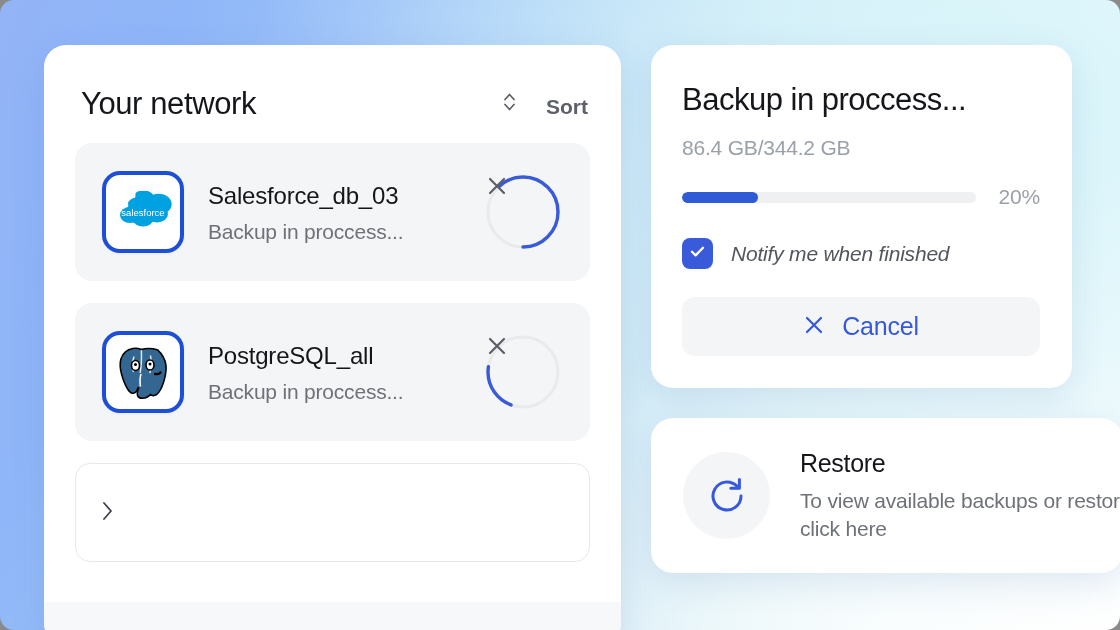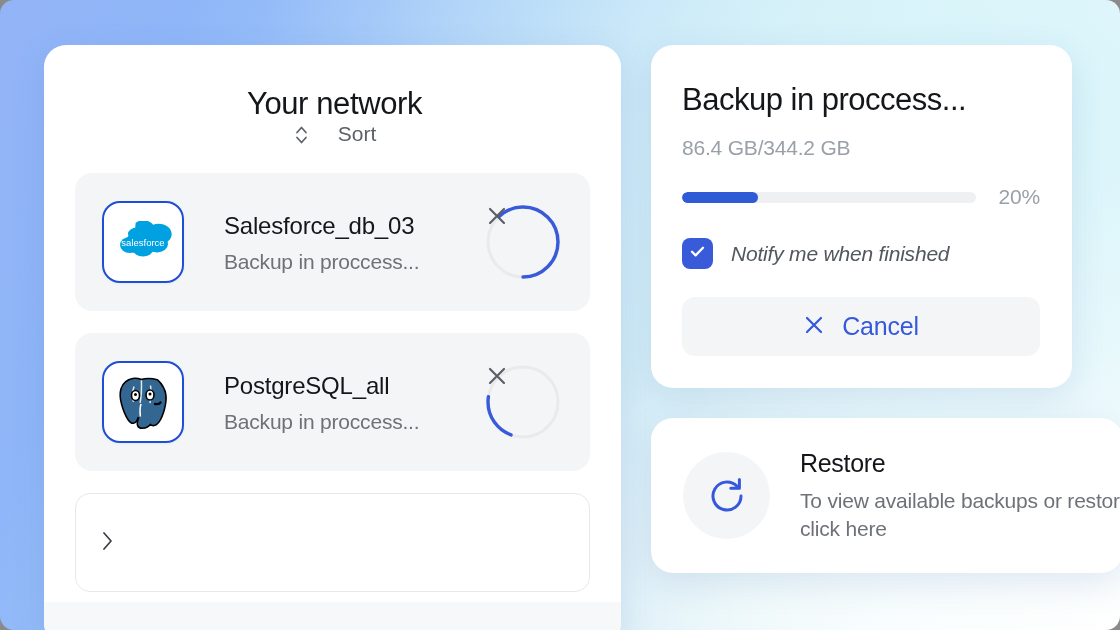--- a/index.html
+++ b/index.html
@@ -43,62 +43,62 @@
     border-radius: 22px;
     box-shadow: 0 10px 34px rgba(52,92,160,0.13);
     overflow: hidden;
   }
 
   .net-header {
     display: flex;
     align-items: center;
     justify-content: space-between;
     padding: 41px 33px 0 37px;
-    flex-direction: column;
   }
   .net-title {
     font-size: 31px;
     font-weight: 400;
     color: #14161a;
     letter-spacing: -0.4px;
   }
   .sort-wrap {
     display: flex;
-    align-items: flex-start;
+    align-items: flex-end;
     gap: 28px;
     color: #5c6169;
+    font-weight: bold;
   }
   .sort-label { font-size: 21px; color: #5c6169; }
 
   .db-list { padding: 21px 31px 0 31px; }
 
   .db-row {
     display: flex;
     align-items: center;
     background: #f4f5f7;
     border-radius: 17px;
     height: 138px;
     padding: 0 28px 0 27px;
     margin-bottom: 22px;
   }
 
   .db-logo {
     width: 82px;
     height: 82px;
     flex: 0 0 82px;
     background: #ffffff;
-    border: 2px solid #1d4ed8;
+    border: 4px solid #1d4ed8;
     border-radius: 18px;
     display: flex;
     align-items: center;
     justify-content: center;
     box-shadow: 0 1px 3px rgba(20,30,60,0.05);
   }
 
-  .db-text { flex: 1; padding-left: 40px; }
+  .db-text { flex: 1; padding-left: 24px; }
   .db-name {
     font-size: 24px;
     color: #14161a;
     letter-spacing: -0.2px;
     line-height: 1.25;
   }
   .db-status {
     font-size: 21px;
     color: #6e7278;
     margin-top: 9px;

